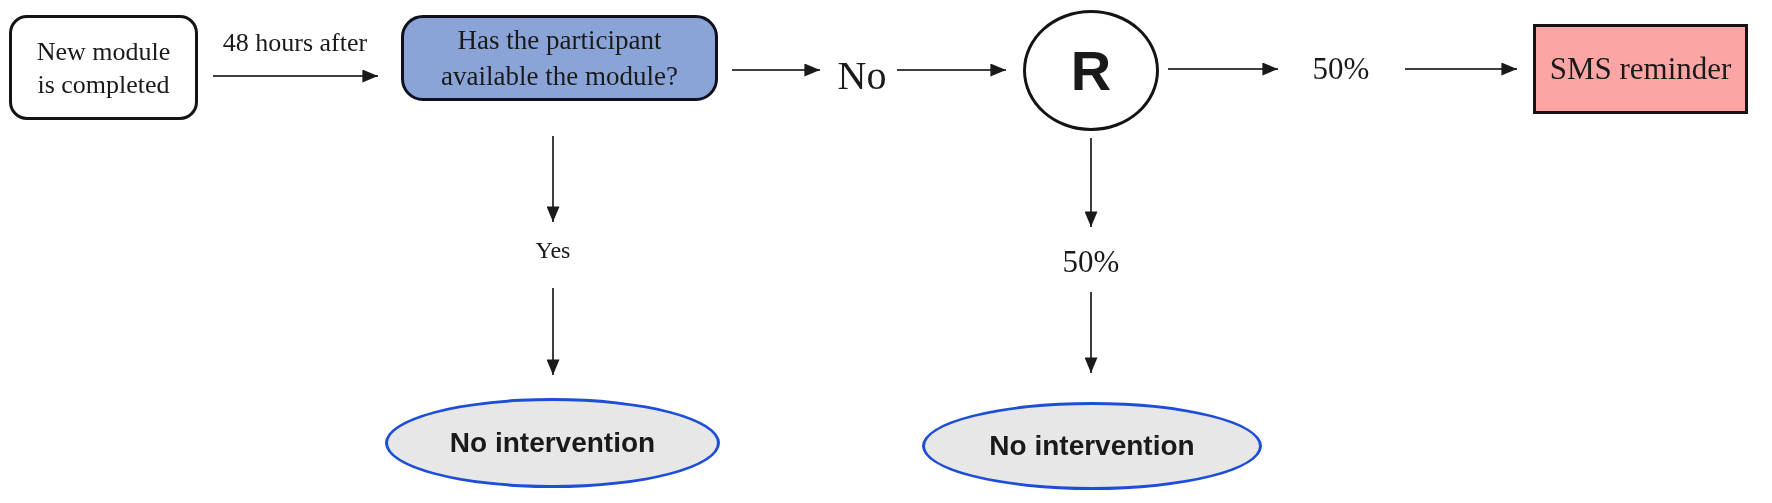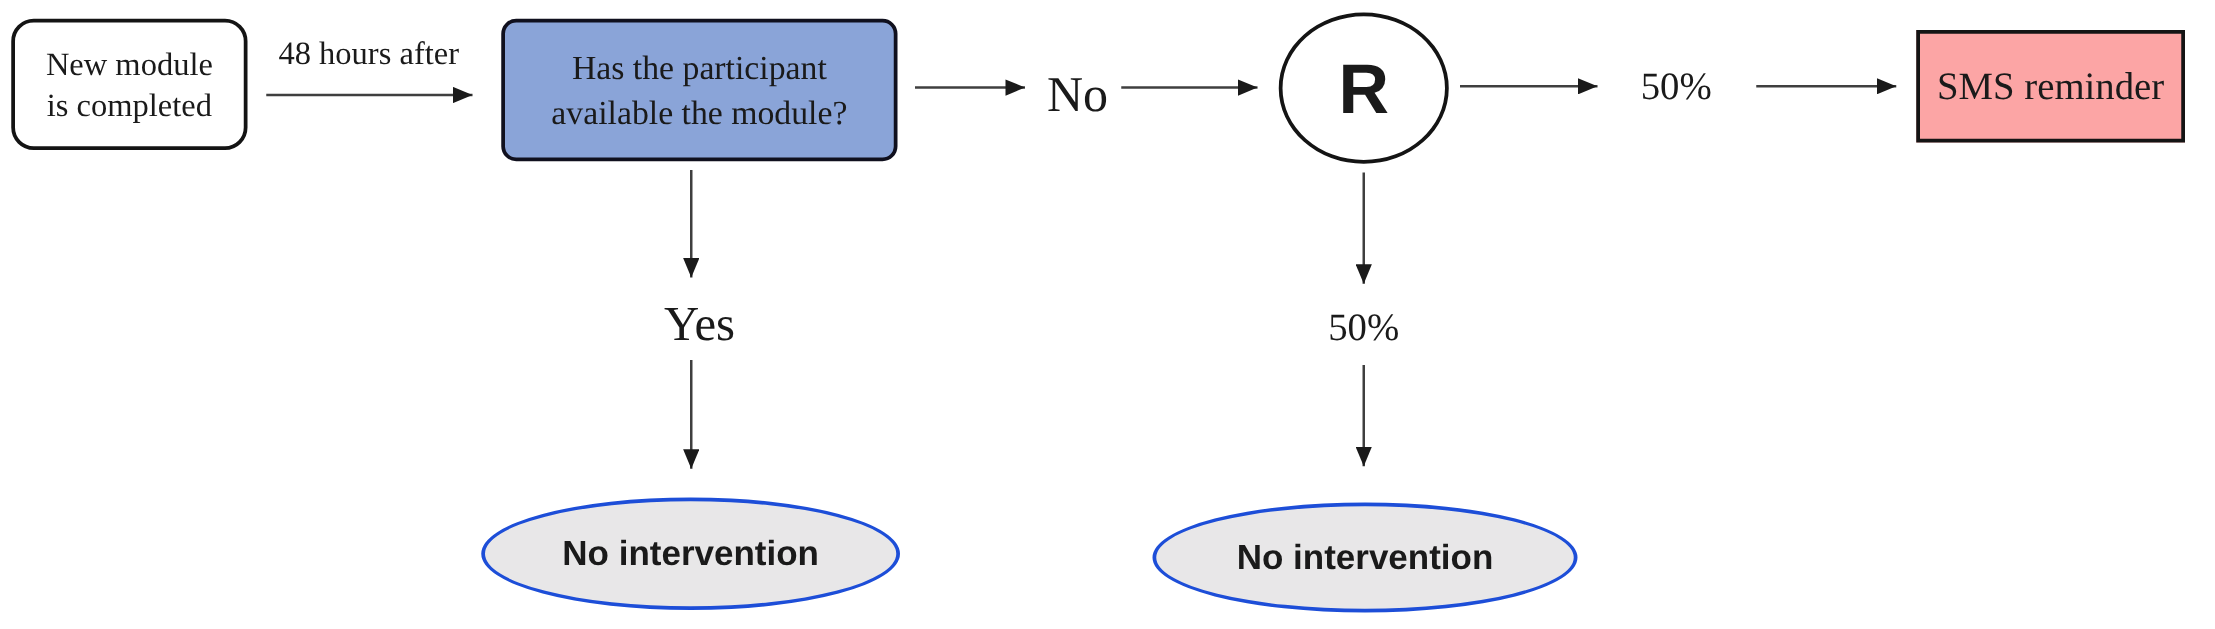--- a/index.html
+++ b/index.html
@@ -31,22 +31,22 @@
     text-align: left;
     box-sizing: border-box;
     background: #ffffff;
   }
   #start-node {
     left: 9px; top: 15px; width: 189px; height: 105px;
     border: 3px solid #141414; border-radius: 18px;
     font-size: 26px; line-height: 33px;
   }
   #decision-node {
-    left: 401px; top: 15px; width: 317px; height: 114px;
-    border: 3px solid #10101e; border-radius: 12px;
+    left: 401px; top: 15px; width: 317px; height: 86px;
+    border: 3px solid #10101e; border-radius: 22px;
     background: #8aa4d8;
     font-size: 27px; line-height: 36px;
   }
   #randomization-node {
     left: 1023px; top: 10px; width: 136px; height: 121px;
     border: 3px solid #141414; border-radius: 50%;
     font-family: "Liberation Sans", "DejaVu Sans", sans-serif;
     font-weight: 700; font-size: 56px; line-height: 56px;
   }
   #sms-node {
@@ -68,21 +68,21 @@
     left: 922px; top: 402px; width: 340px; height: 88px;
   }
   .edge-label {
     position: absolute;
     text-align: center;
     white-space: nowrap;
   }
   #label-delay      { left: 212px; top: 28px;  width: 166px; font-size: 26px; text-align: center; }
   #label-no         { left: 827px; top: 52px;  width: 70px;  font-size: 40px; }
   #label-fifty-right{ left: 1301px; top: 51px; width: 80px;  font-size: 31px; }
-  #label-yes        { left: 518px; top: 237px; width: 70px;  font-size: 39px; text-align: right; }
+  #label-yes        { left: 518px; top: 237px; width: 70px;  font-size: 24px; }
   #label-fifty-down { left: 1051px; top: 244px; width: 80px; font-size: 31px; }
 </style>
 </head>
 <body>
 
 <div id="canvas">
 
   <svg id="edges" viewBox="0 0 1772 503" xmlns="http://www.w3.org/2000/svg">
     <defs>
       <marker id="arrowhead" viewBox="0 0 12 10" refX="12" refY="5" markerWidth="16" markerHeight="13" markerUnits="userSpaceOnUse" orient="auto">

